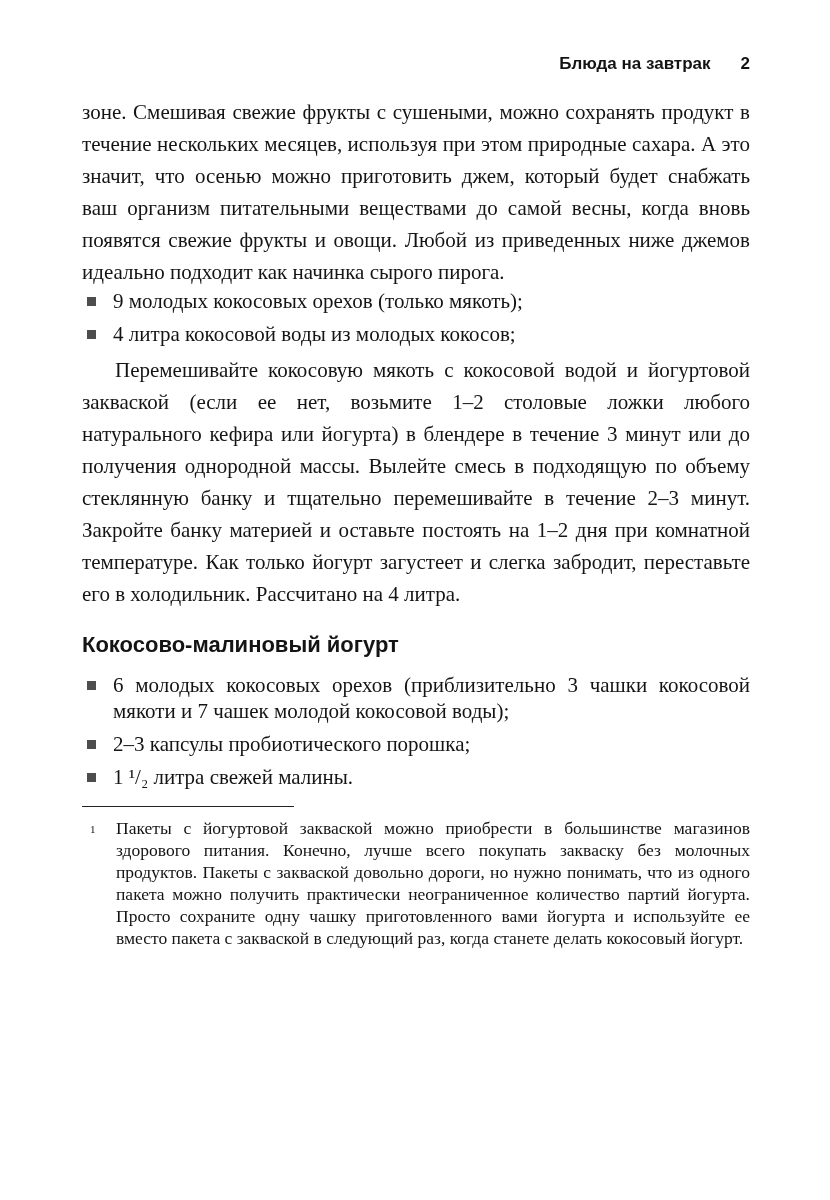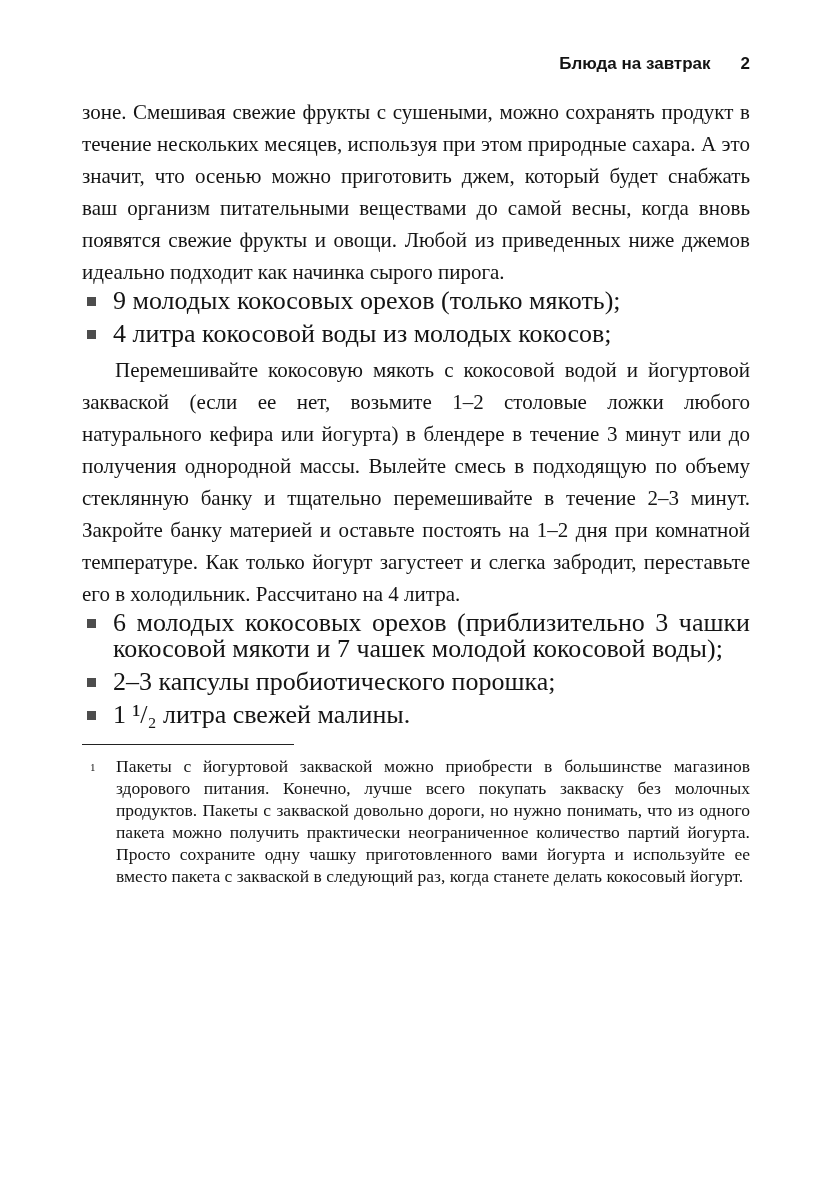--- a/index.html
+++ b/index.html
@@ -45,21 +45,21 @@
     margin: 22px 0 14px 0;
   }
   .ingredient-list {
     list-style: none;
     margin: 0;
     padding: 0;
   }
   .ingredient-item {
     display: flex;
     align-items: flex-start;
-    font-size: 26px;
+    font-size: 21px;
     line-height: 26px;
     margin-bottom: 7px;
   }
   .bullet-square {
     flex: 0 0 auto;
     width: 9px;
     height: 9px;
     background: var(--color-bullet, #4d4d4d);
     margin: 9px 17px 0 5px;
   }
@@ -107,20 +107,21 @@
       <span class="ingredient-text">9 молодых кокосовых орехов (только мякоть);</span>
     </li>
     <li class="ingredient-item">
       <span class="bullet-square"></span>
       <span class="ingredient-text">4 литра кокосовой воды из молодых кокосов;</span>
     </li>
   </ul>
 
   <p class="body-text indented">Перемешивайте кокосовую мякоть с кокосовой водой и йогуртовой закваской (если ее нет, возьмите 1–2 столовые ложки любого натурального кефира или йогурта) в блендере в течение 3 минут или до получения однородной массы. Вылейте смесь в подходящую по объему стеклянную банку и тщательно перемешивайте в течение 2–3 минут. Закройте банку материей и оставьте постоять на 1–2 дня при комнатной температуре. Как только йогурт загустеет и слегка забродит, переставьте его в холодильник. Рассчитано на 4 литра.</p>
 
+  <h2 class="section-heading">Кокосово-малиновый йогурт</h2>
 
   <ul class="ingredient-list">
     <li class="ingredient-item">
       <span class="bullet-square"></span>
       <span class="ingredient-text">6 молодых кокосовых орехов (приблизительно 3 чашки кокосовой мякоти и 7 чашек молодой кокосовой воды);</span>
     </li>
     <li class="ingredient-item">
       <span class="bullet-square"></span>
       <span class="ingredient-text">2–3 капсулы пробиотического порошка;</span>
     </li>

